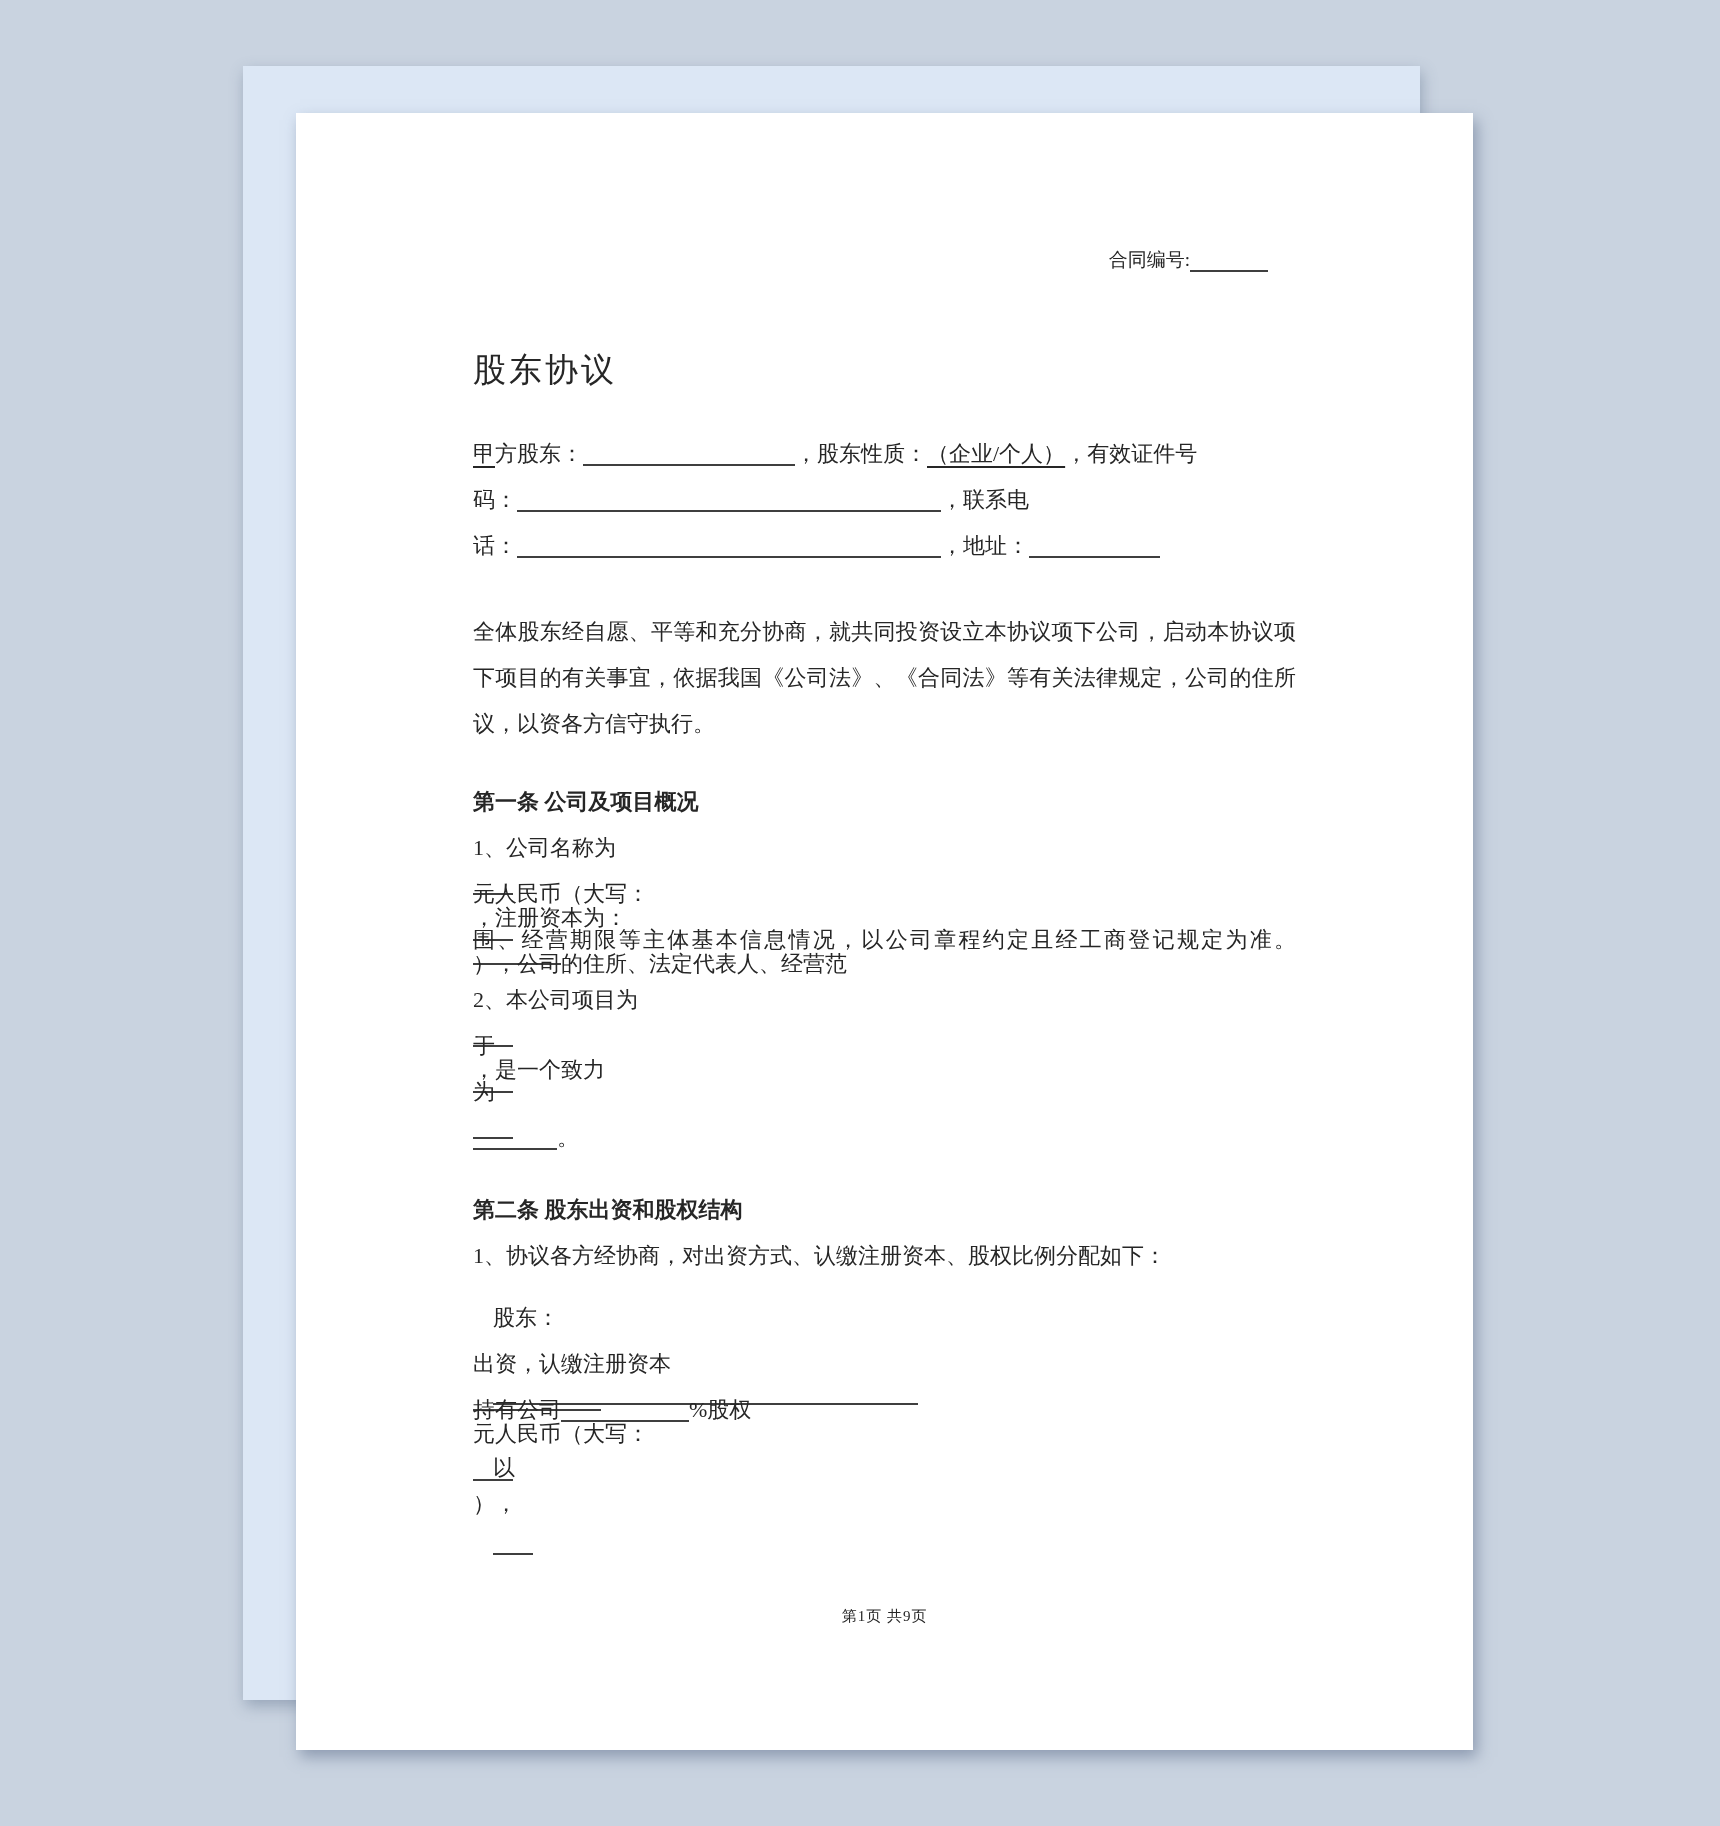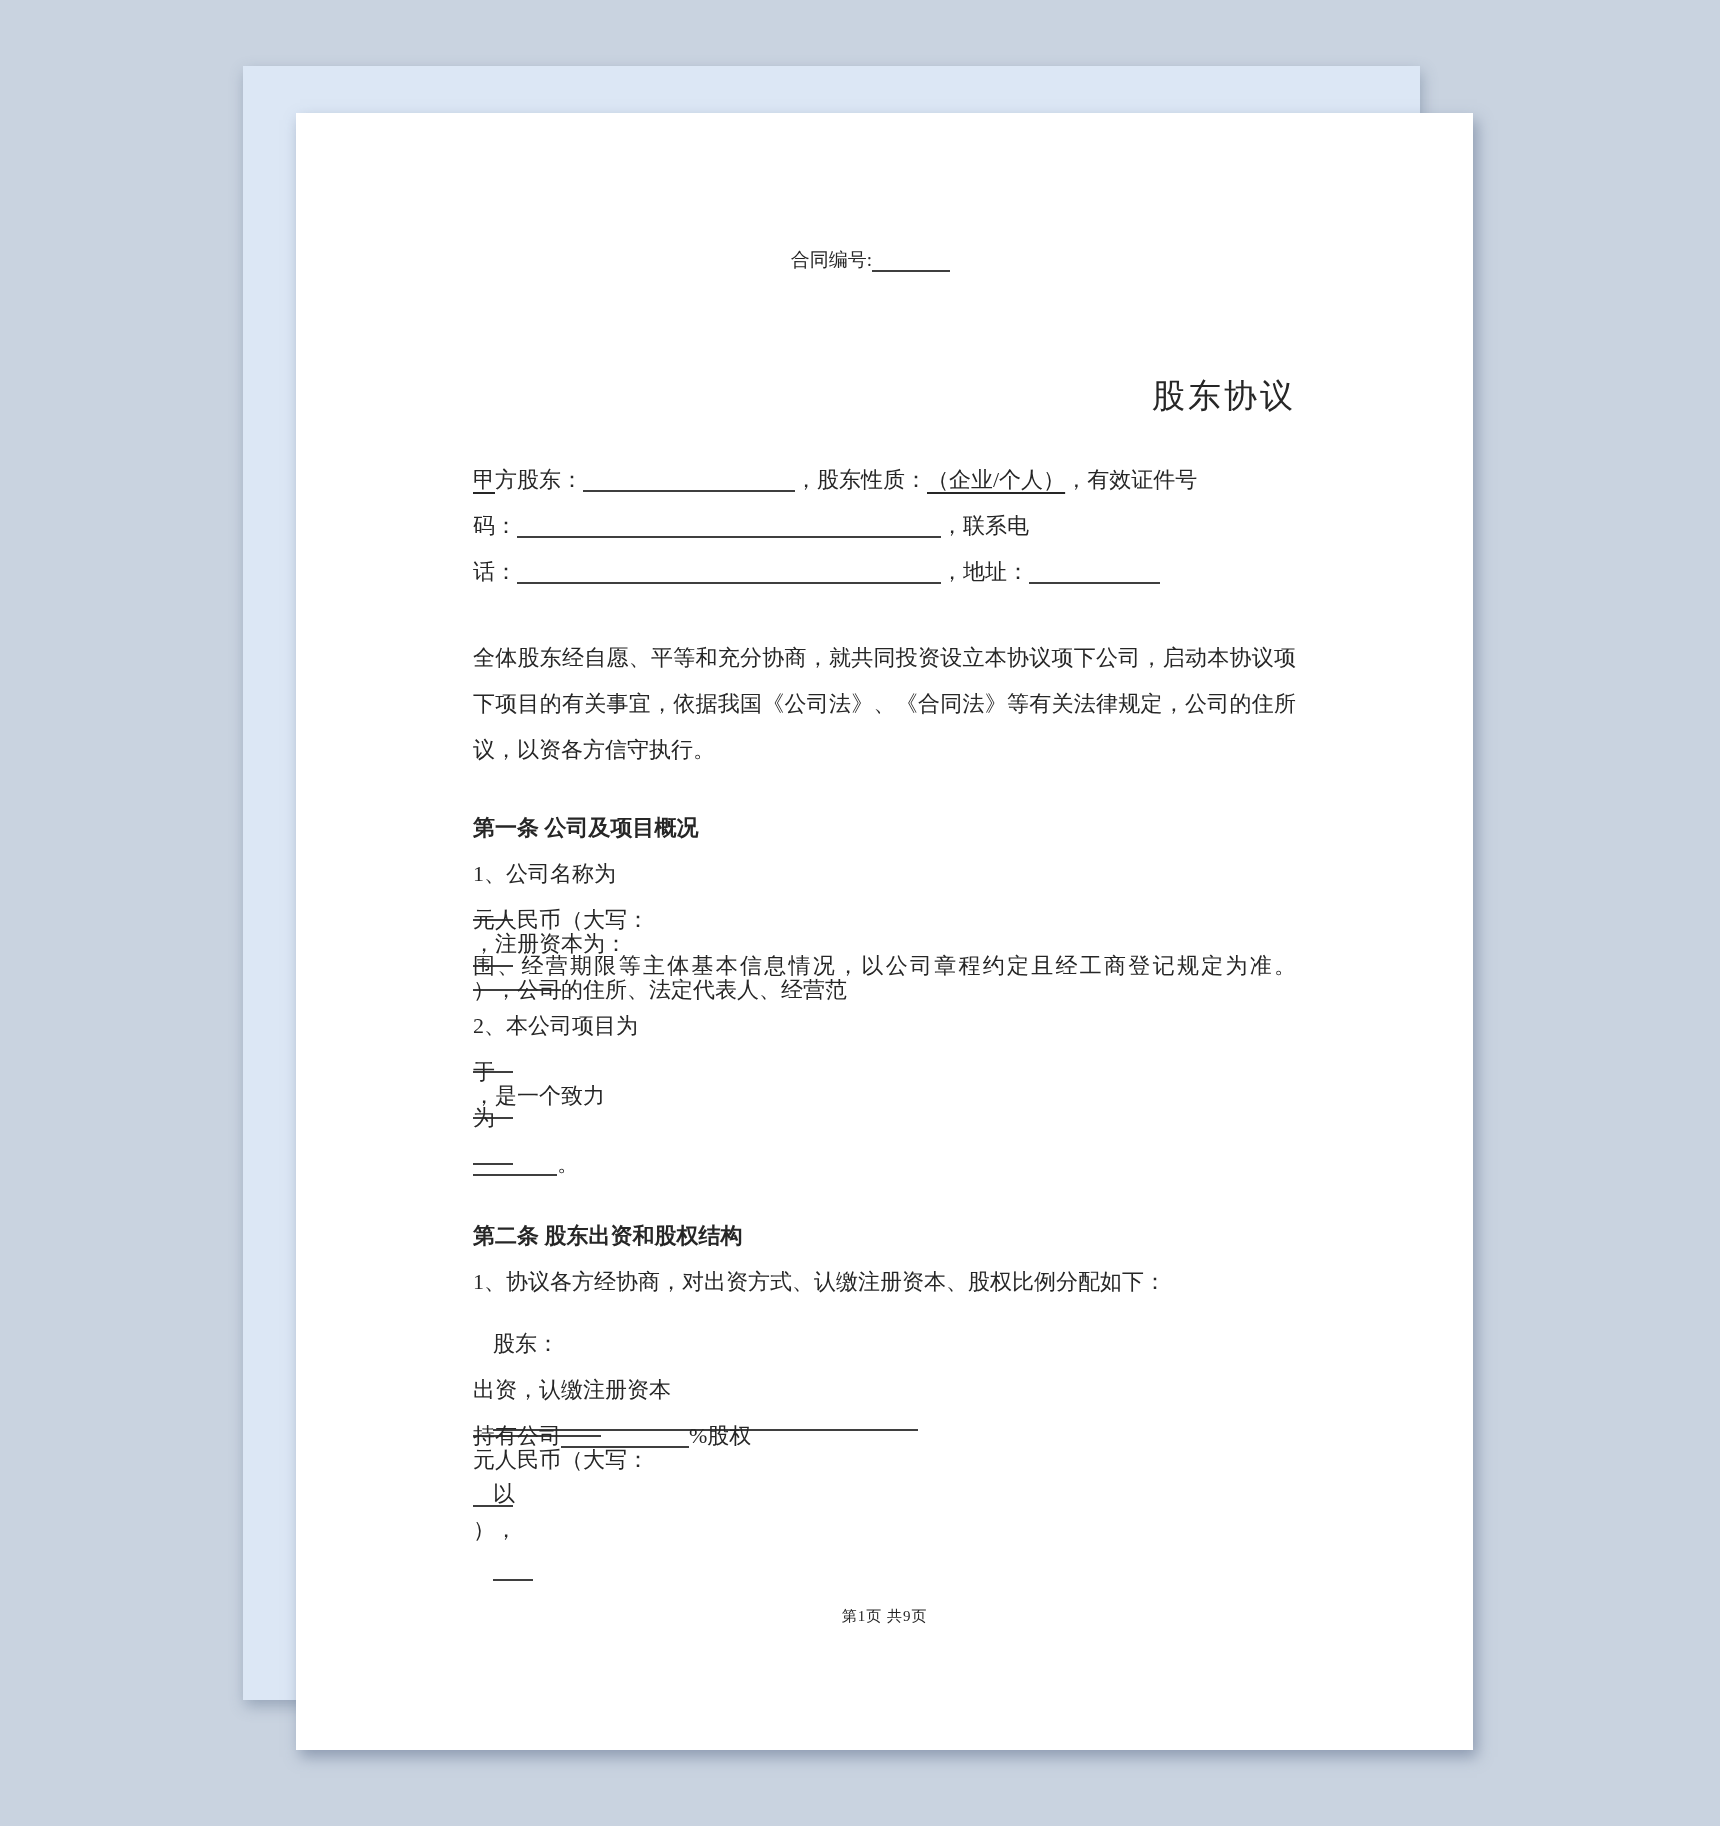--- a/index.html
+++ b/index.html
@@ -36,30 +36,30 @@
   .line{
     position:relative;
     height:46px;line-height:46px;
     font-size:22px;
     white-space:nowrap;
   }
   .line.flex{display:flex;align-items:baseline;flex-direction:column;}
   .contract{
     height:30px;line-height:30px;
     font-size:19px;
-    text-align:center;
+    text-align:right;
     padding-right:28px;
   }
   .doc-title{
-    margin-top:100px;
+    margin-top:74px;
     height:42px;line-height:42px;
     font-size:33px;
     font-weight:500;
     letter-spacing:3px;
-    text-align:right;
+    text-align:left;
   }
   .bold{font-weight:bold;}
   .jst{text-align:justify;text-align-last:justify;}
   .mt40{margin-top:40px;}
   .mt32{margin-top:32px;}
   .mt26{margin-top:26px;}
   .mt16{margin-top:16px;gap:40px;}
   .mt14{margin-top:14px;}
   .blank{
     display:inline-block;

